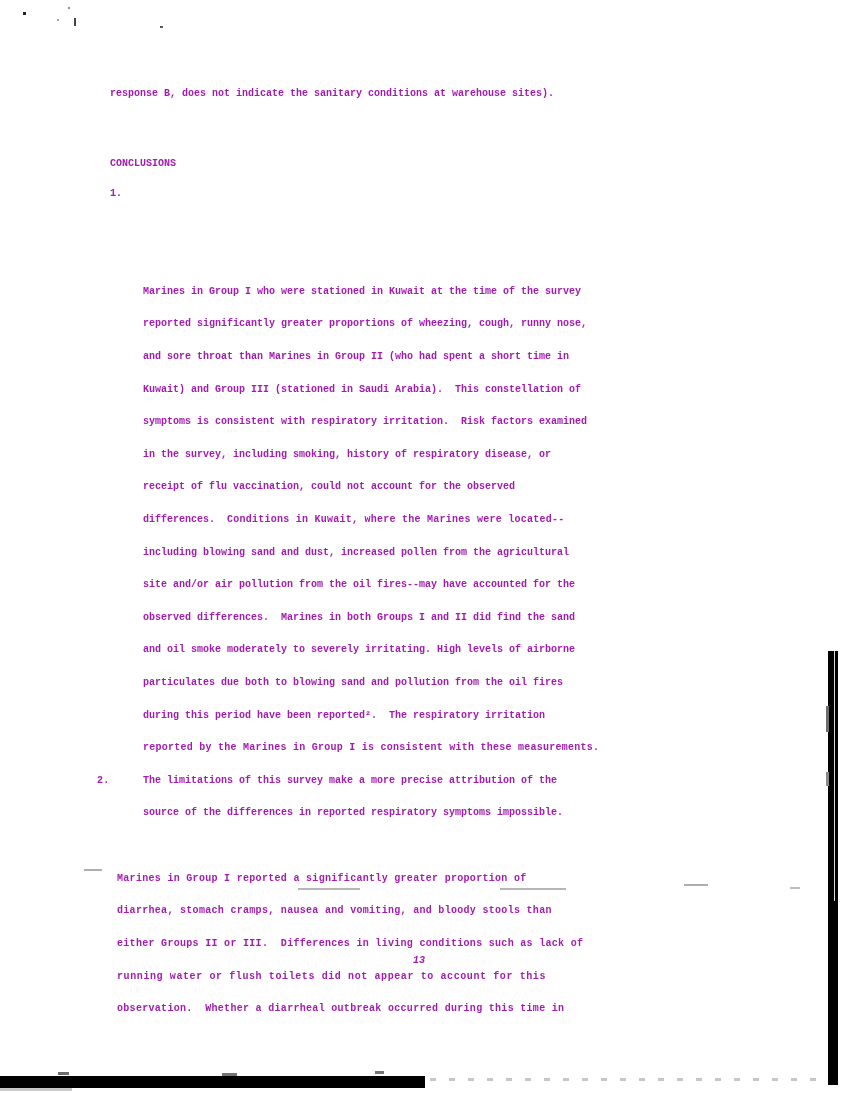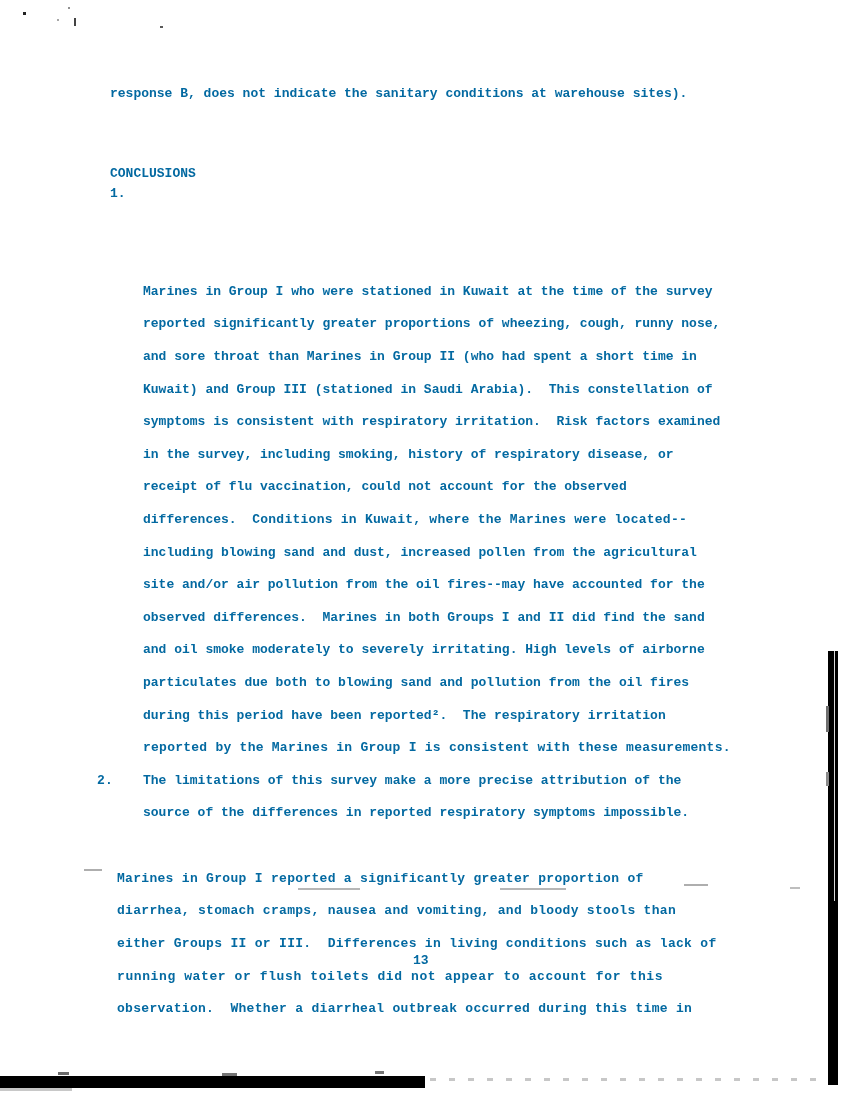--- a/index.html
+++ b/index.html
@@ -9,35 +9,35 @@
     background: #ffffff;
     position: relative;
     overflow: hidden;
     font-family: "Liberation Mono", "DejaVu Sans Mono", monospace;
   }
   .page { position: absolute; inset: 0; background: #ffffff; }
 
   
   .tx {
     position: absolute;
-    font-size: 13px;
+    font-size: 10px;
     font-weight: 700;
     line-height: 32.6px;
-    color: #0369a1;
+    color: #a21caf;
     white-space: pre;
   }
   .tline { white-space: pre; }
   .it { letter-spacing: 0.25px; }
 
   #intro   { left: 110px; top: 78px;  }
-  #heading { left: 110px; top: 158px; }
+  #heading { left: 110px; top: 148px; }
   #item1   { left: 143px; top: 178px; }
   #item2   { left: 117px; top: 765px; letter-spacing: 0.3px; }
   #item2 .it { letter-spacing: 0.6px; }
-  #pagenum { left: 413px; top: 945px; }
+  #pagenum { left: 413px; top: 945px; font-style: italic; }
 
   .num { position: absolute; top: 0; }
   #item1 .num { left: -33px; }
   #item2 .num { left: -20px; }
 
   
   .bar-right  { position: absolute; left: 828px; top: 651px; width: 10px; height: 434px; background: #000; }
   .bar-right-gap { position: absolute; left: 834px; top: 651px; width: 1px; height: 250px; background: #fff; opacity: .85; }
   .bar-notch1 { position: absolute; left: 826px; top: 706px; width: 3px; height: 26px; background: #6e6e6e; }
   .bar-notch2 { position: absolute; left: 826px; top: 772px; width: 3px; height: 14px; background: #8a8a8a; }

